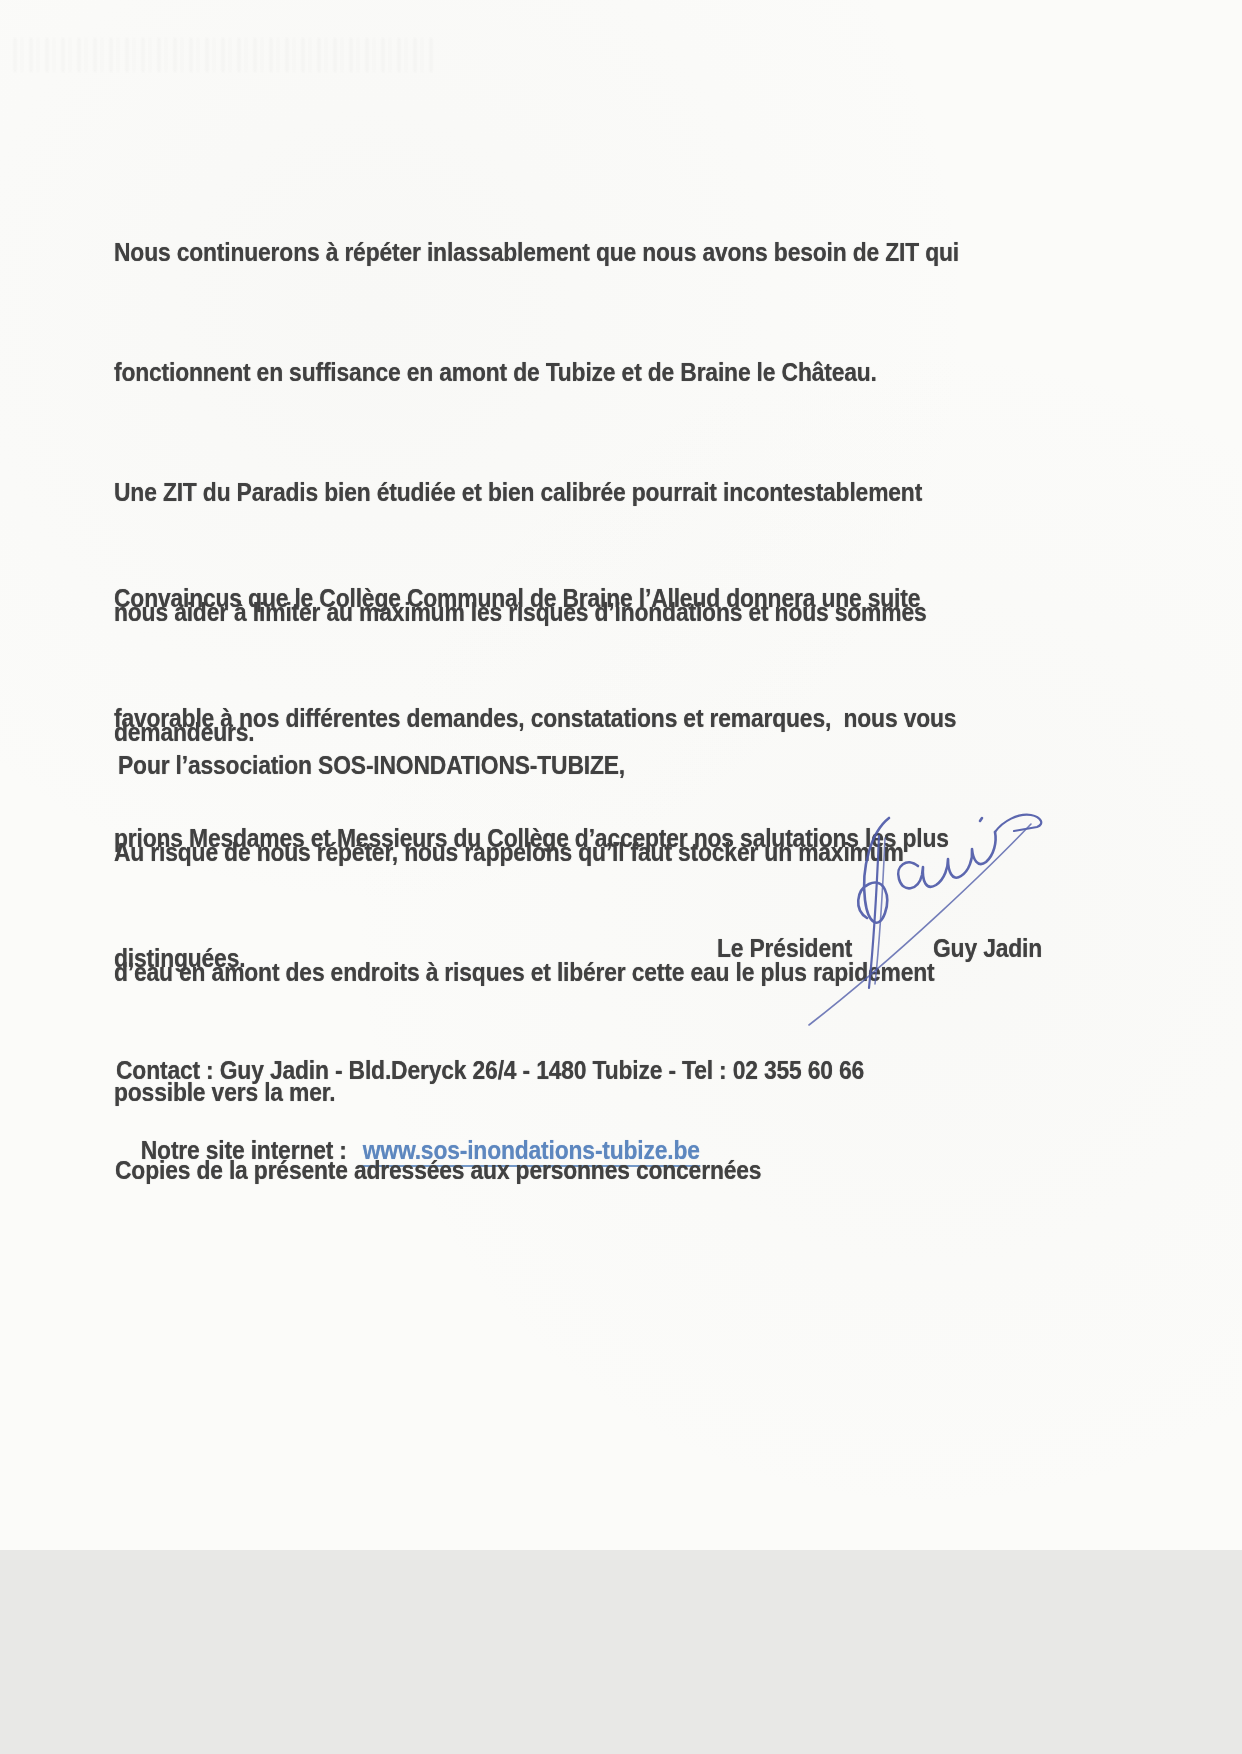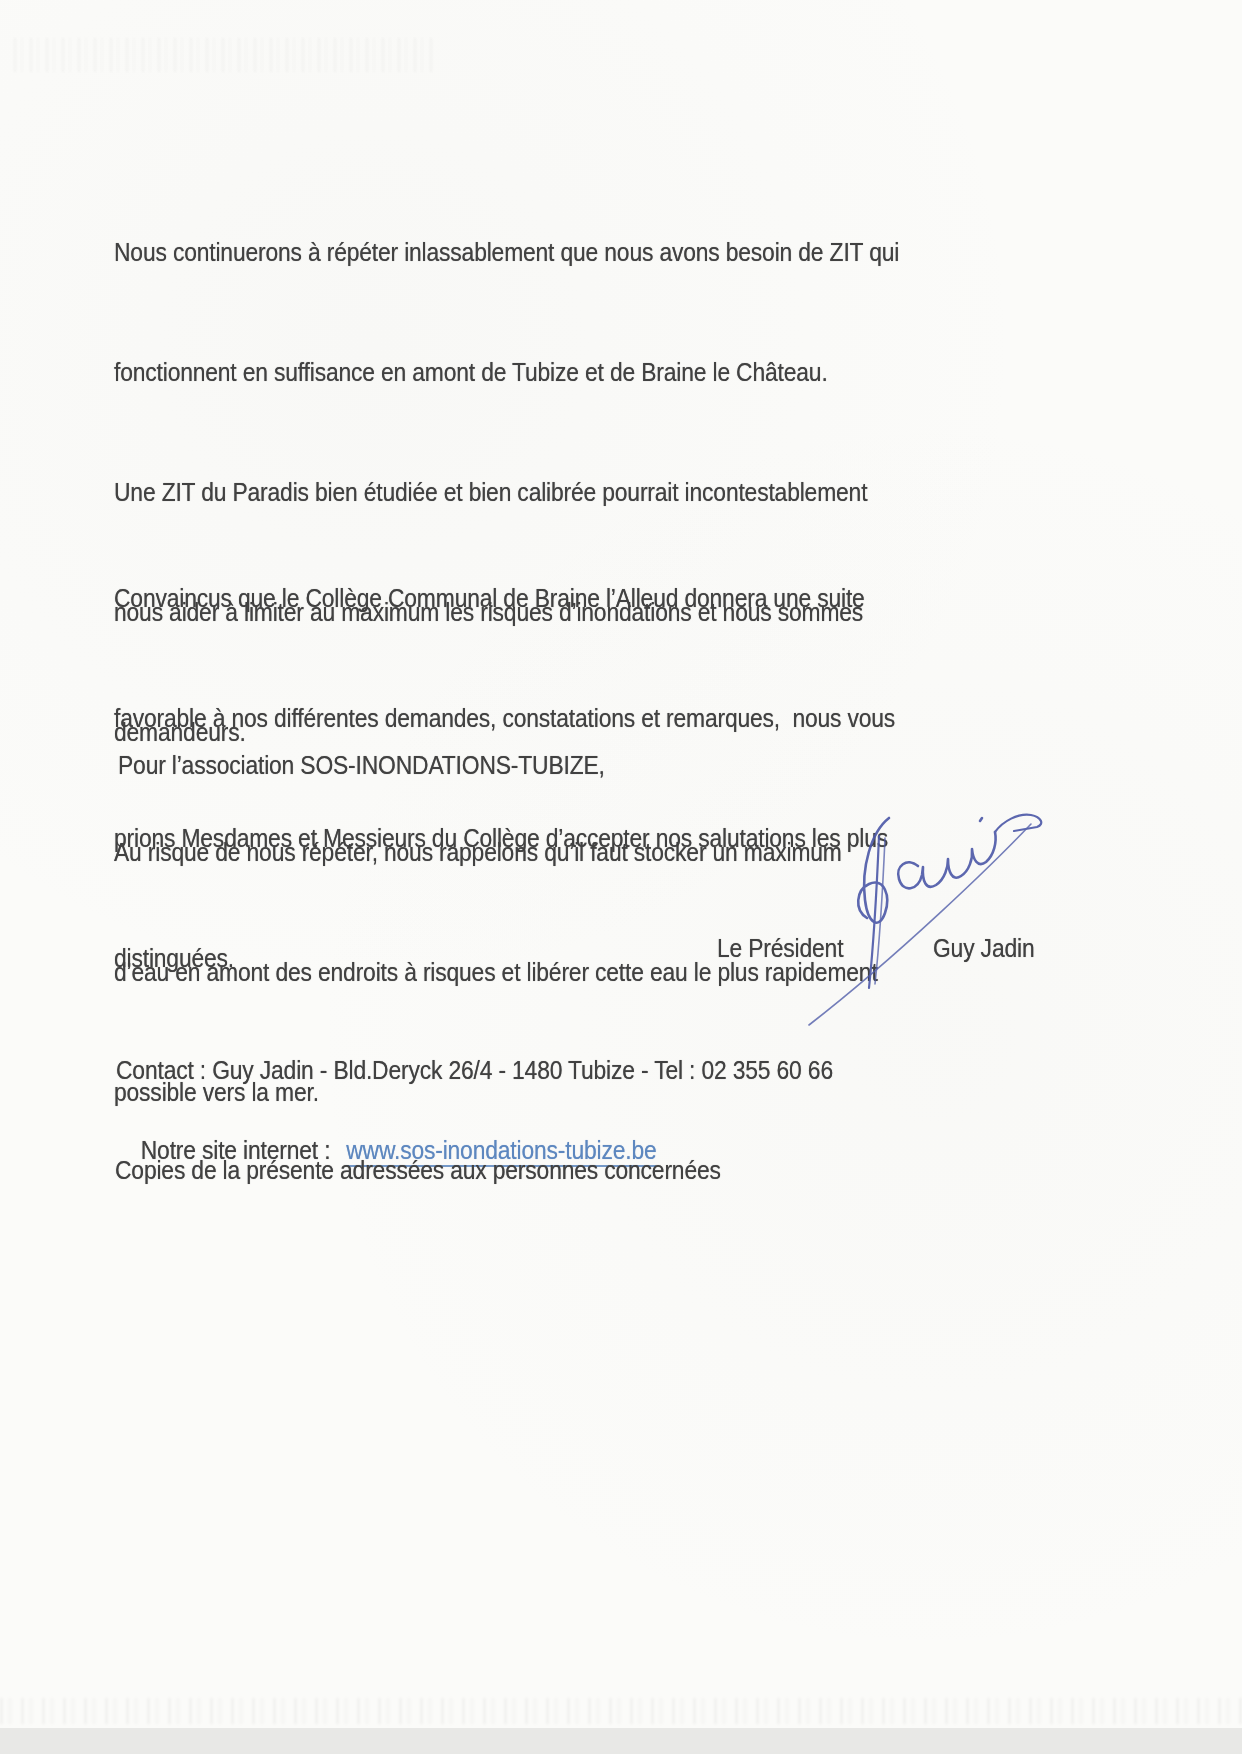--- a/index.html
+++ b/index.html
@@ -1,24 +1,25 @@
 <!DOCTYPE html>
 <html><head>
 <meta charset="utf-8">
 <style>
   html, body { margin: 0; padding: 0; background: #e8e8e6; }
   .page {
     position: relative;
     width: 1242px;
-    height: 1728px;
+    height: 1550px;
     margin: 0 auto;
     background: #fbfbf9;
     overflow: hidden;
     font-family: "Liberation Sans", sans-serif;
     color: #414141;
+    font-weight: bold;
   }
   
   .txt {
     position: absolute;
     font-size: 26px;
     letter-spacing: -0.2px;
     white-space: pre;
     color: #414141;
     text-shadow: 0 0 0.8px rgba(74,74,74,0.75);
     transform: scaleX(0.88);

